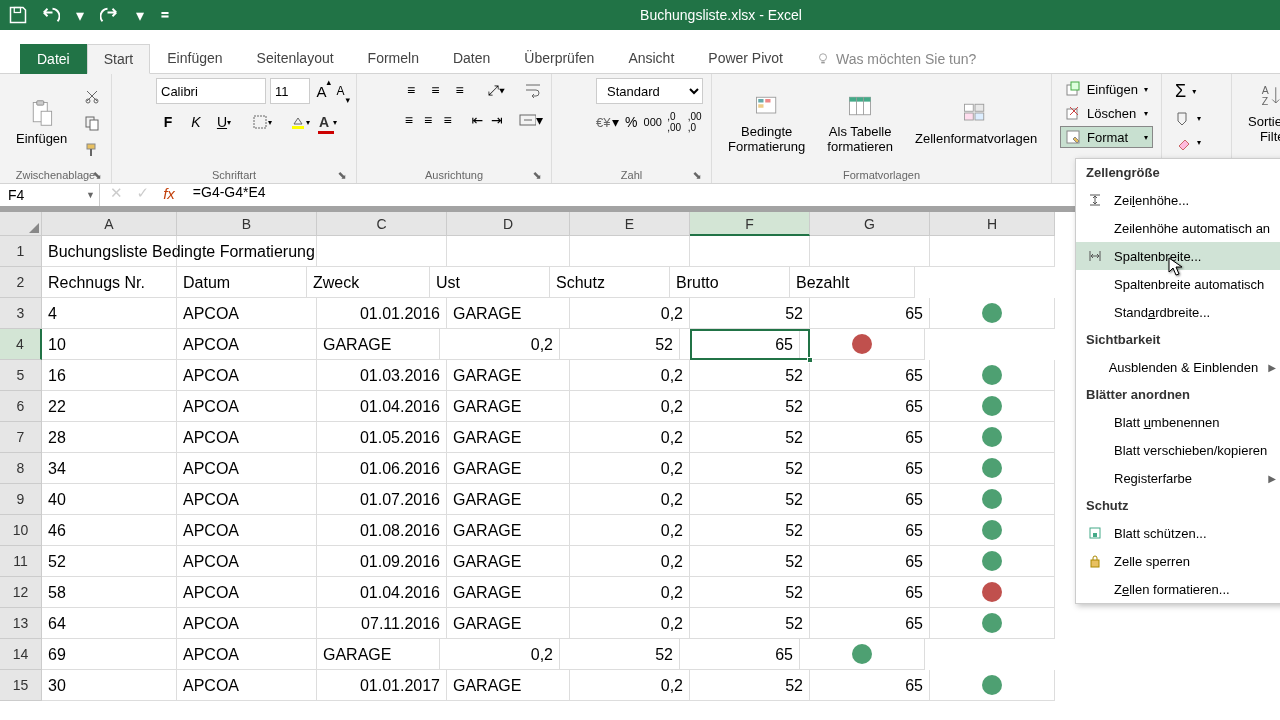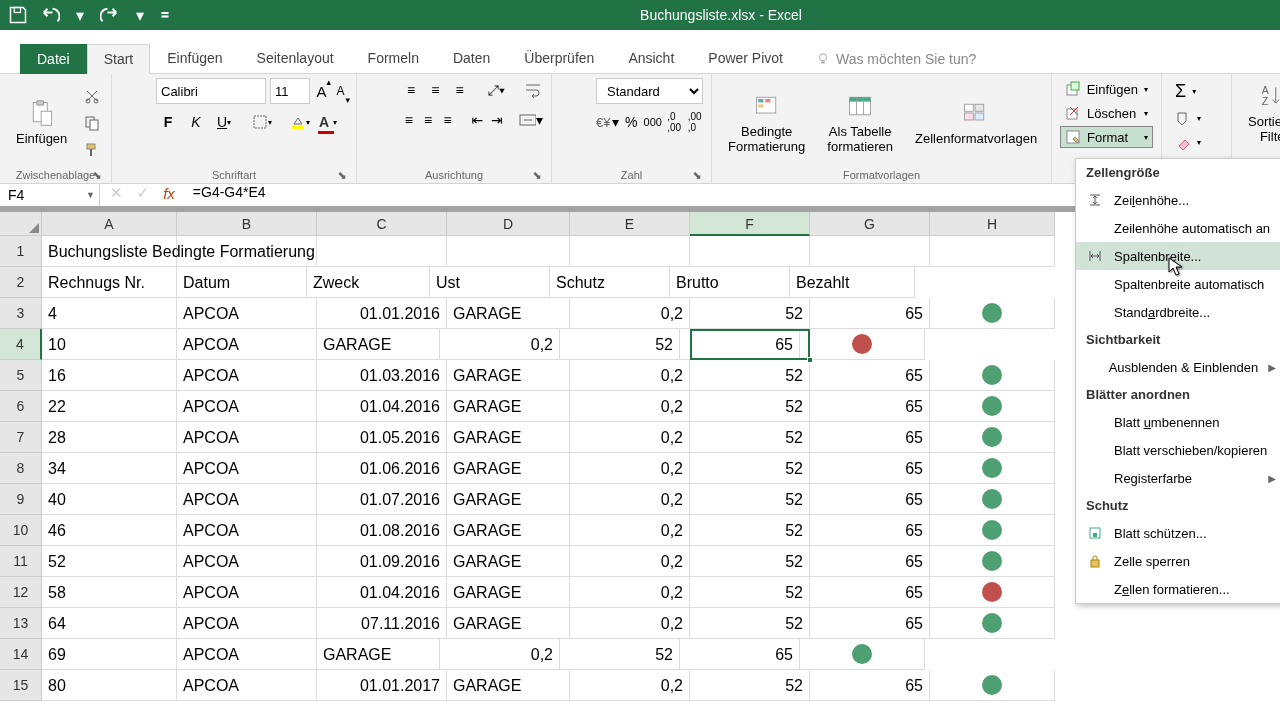--- a/index.html
+++ b/index.html
@@ -559,21 +559,21 @@
         <div class="row">
           <div class="cell col-A">69</div>
           <div class="cell col-B">APCOA</div>
           <div class="cell col-D">GARAGE</div>
           <div class="cell col-E num">0,2</div>
           <div class="cell col-F num">52</div>
           <div class="cell col-G num">65</div>
           <div class="cell col-H center"><span class="circle green"></span></div>
         </div>
         <div class="row">
-          <div class="cell col-A">80</div>
+          <div class="cell col-A">30</div>
           <div class="cell col-B">APCOA</div>
           <div class="cell col-C num">01.01.2017</div>
           <div class="cell col-D">GARAGE</div>
           <div class="cell col-E num">0,2</div>
           <div class="cell col-F num">52</div>
           <div class="cell col-G num">65</div>
           <div class="cell col-H center"><span class="circle green"></span></div>
         </div>
         <div class="active-cell-border" style="top:93px; left:648px; width:120px; height:31px;"></div>
         <div class="active-cell-handle" style="top:121px; left:765px;"></div>

